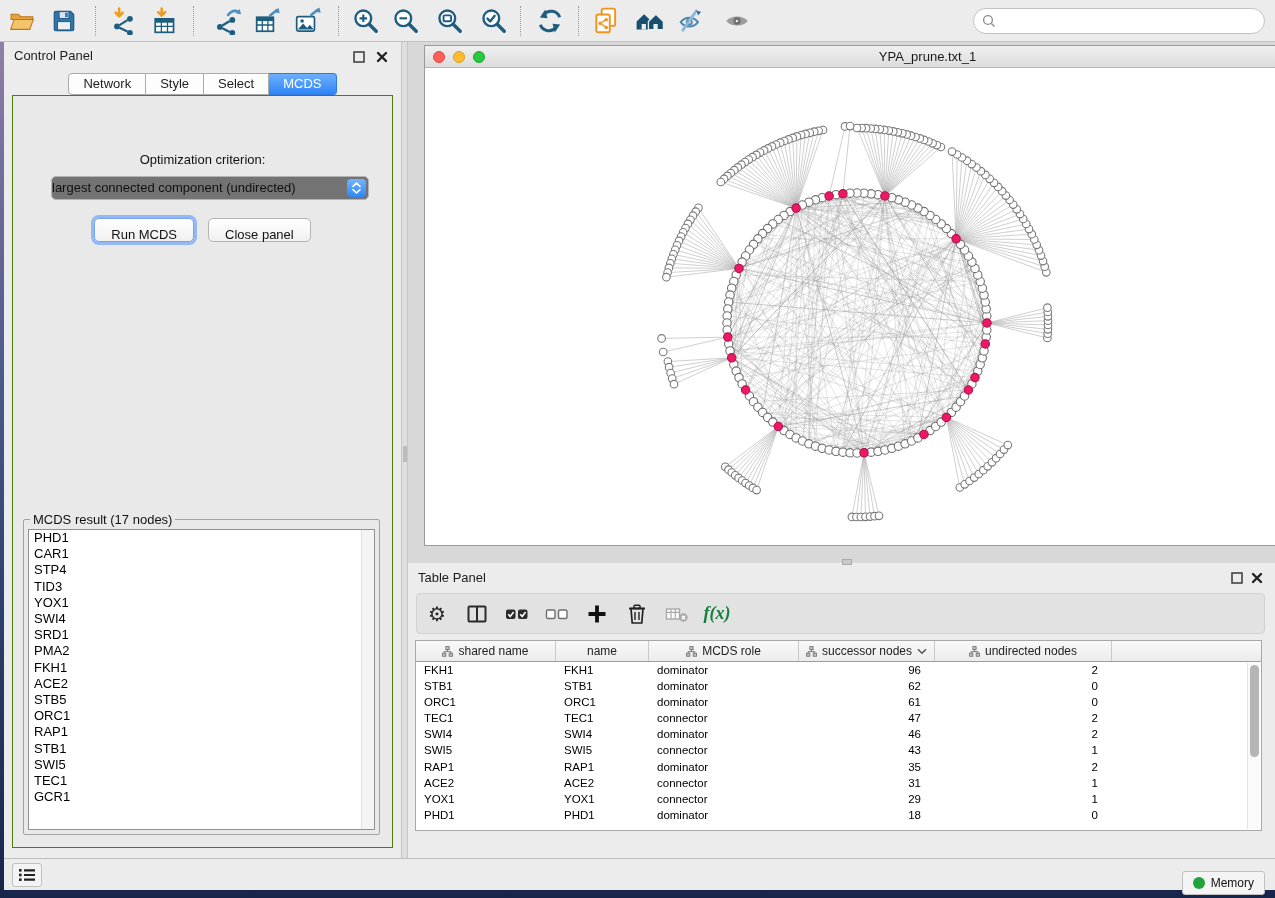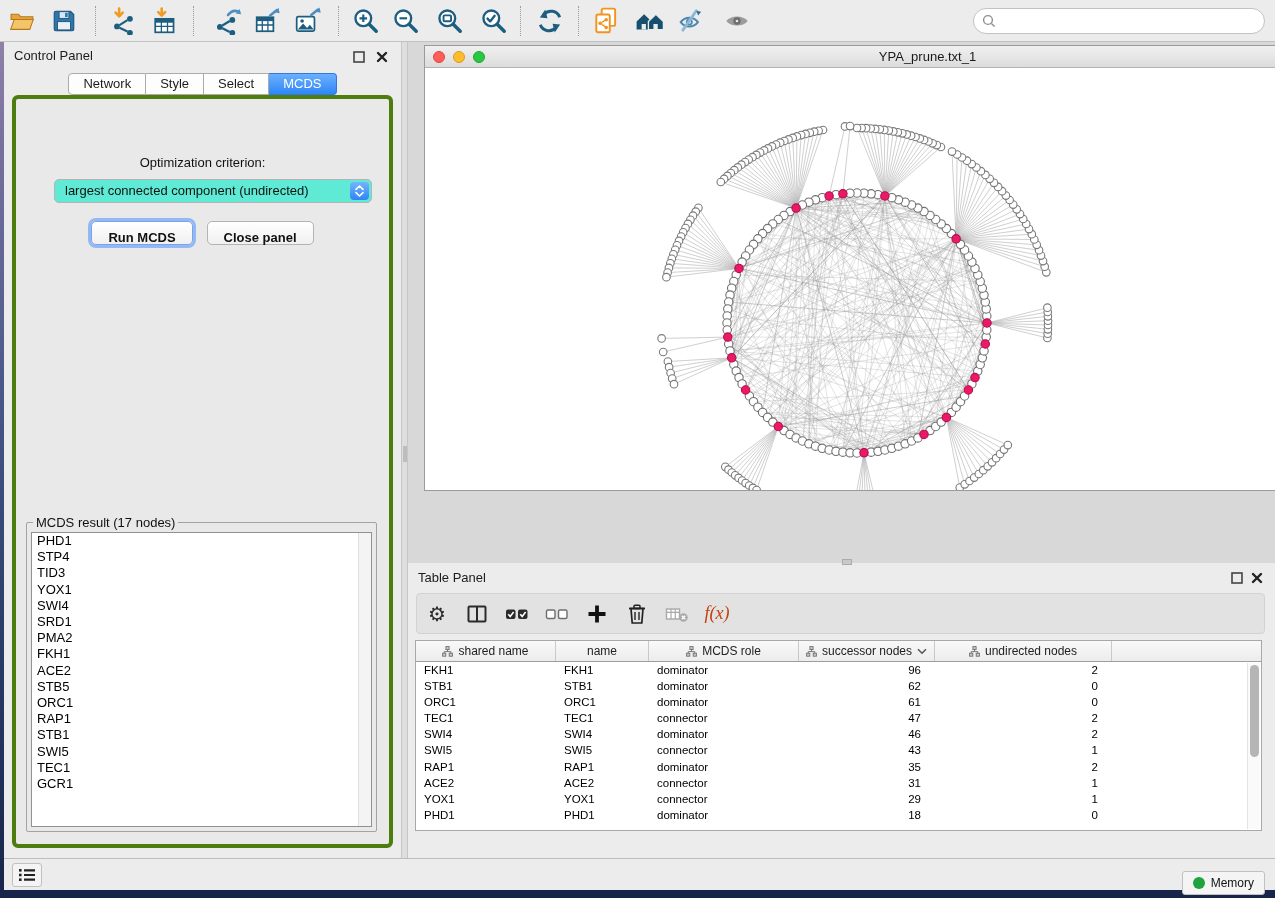--- a/index.html
+++ b/index.html
@@ -26,42 +26,42 @@
   .cp-header .cp-title { position:absolute; left:10px; top:6px; font-size:13px; color:#1c1c1c; }
   .float-btn { position:absolute; top:7px; }
   .close-btn { position:absolute; top:7px; }
   .cp-tabs { position:absolute; left:0; right:0; top:31px; display:flex; justify-content:center; z-index:3; }
   .tab { height:22px; line-height:20px; padding:0 14px; font-size:13px; background:#fdfdfd;
     border:1px solid #ababab; border-left:none; color:#1c1c1c; }
   .tab:first-child { border-left:1px solid #ababab; border-radius:4px 0 0 4px; }
   .tab:last-child { border-radius:0 4px 4px 0; }
   .tab.active { background:linear-gradient(180deg,#6cb0fe,#2f86f7); border-color:#2f79e0; color:#fff; }
   .cp-body { position:absolute; left:8px; right:8px; top:53px; bottom:10px;
-    background:#e9e9e9; border:4px solid #4d7c0f; border-radius:6px; }
+    background:#e9e9e9; border:1px solid #4d7c0f; border-radius:0; }
   .opt-label { position:absolute; left:0; right:0; top:56px; text-align:center; font-size:13px; color:#111; }
-  .criterion { position:absolute; left:38px; top:80px; width:318px; height:24px; background:#5eead4;
-    border:1px solid #b4b4b4; border-radius:5px; font-size:13px; line-height:22px; padding-left:10px; color:#111; }
+  .criterion { position:absolute; left:38px; top:80px; width:318px; height:24px; background:#737373;
+    border:1px solid #b4b4b4; border-radius:5px; font-size:13px; line-height:22px; color:#111; }
   .criterion .stepper { position:absolute; right:2px; top:2px; width:19px; height:18px; border-radius:4px;
     background:linear-gradient(180deg,#74b4fc,#2f86f6); display:flex; flex-direction:column; align-items:center; justify-content:center; }
   .criterion .stepper svg { display:block; }
   .btn-row { position:absolute; left:0; right:0; top:122px; display:flex; justify-content:center; gap:14px; }
   .mac-btn { height:24px; padding:8px 16px; font-size:13px; color:#111; background:linear-gradient(180deg,#ffffff,#f0f0f0);
-    border:1px solid #b4b4b4; border-radius:5px;font-weight:bold; }
+    border:1px solid #b4b4b4; border-radius:5px; }
   .mac-btn.focused { box-shadow:0 0 0 3px rgba(77,144,254,.55); border-color:#7aa4ea; }
   .result-box { position:absolute; left:10px; right:12px; top:416px; bottom:12px;
     border:1px solid #a3a3a3; border-radius:2px; padding:0; }
   .result-box legend { font-size:13px; color:#111; margin-left:6px; padding:0 3px; }
   .result-list { position:absolute; left:4px; right:4px; top:2px; bottom:4px; background:#fff;
     border:1px solid #919191; overflow:hidden; }
   .result-scroll { position:absolute; right:0; top:0; bottom:0; width:13px; background:#f4f4f4; border-left:1px solid #e0e0e0; }
   .list-item { font-size:13px; line-height:16.2px; padding-left:5px; color:#000; }
 
   
   .right-col { position:absolute; left:408px; top:42px; right:0; bottom:40px; background:#d8d8d8; }
-  .net-window { position:absolute; left:16px; top:3px; right:0; height:446px;
+  .net-window { position:absolute; left:16px; top:3px; right:0; height:501px;
     border:1px solid #9a9a9a; border-right:none; background:#fdba74; }
   .net-titlebar { position:relative; height:22px; background:linear-gradient(180deg,#f0f0f0,#dcdcdc);
     border-bottom:1px solid #b4b4b4; }
   .traffic { position:absolute; top:5px; width:12px; height:12px; border-radius:50%; }
   .t-close { left:8px;  background:#ff5f57; border:1px solid #e0443e; }
   .t-min   { left:28px; background:#febc2e; border:1px solid #d89c22; }
   .t-zoom  { left:48px; background:#28c840; border:1px solid #1ea832; }
   .net-title { position:absolute; left:0; right:0; top:3px; text-align:center; padding-left:155px;
     font-size:13px; color:#1a1a1a; }
   .net-canvas { position:absolute; left:0; right:0; top:22px; bottom:0; background:#fff; overflow:hidden; }
@@ -70,21 +70,21 @@
   .edge-fan { stroke:#b3b3b3; stroke-width:.7; opacity:.9; }
 
   
   .table-panel { position:absolute; left:0; right:0; top:521px; bottom:0; background:#ececec; }
   .tp-grip { position:absolute; left:50%; top:-4px; width:10px; height:6px; background:#c9c9c9; border:1px solid #ababab; }
   .tp-title { position:absolute; left:10px; top:7px; font-size:13px; color:#1c1c1c; }
   .tp-toolbar { position:absolute; left:8px; right:10px; top:30px; height:41px;
     background:#e2e2e2; border:1px solid #d2d2d2; border-radius:4px; display:flex; align-items:center; }
   .tp-ic { width:40px; display:flex; align-items:center; justify-content:center; }
   .gear-glyph { font-size:20px; color:#2b2b2b; line-height:1; }
-  .fx-glyph { font-family:"Liberation Serif", serif; font-style:italic; font-size:18px; color:#c2410c; }
+  .fx-glyph { font-family:"Liberation Serif", serif; font-style:italic; font-size:18px; color:#15803d;font-weight:bold; }
   .table-box { position:absolute; left:7px; right:13px; top:77px; height:191px;
     background:#fff; border:1px solid #a8a8a8; }
   .thead { display:flex; height:21px; background:linear-gradient(180deg,#f9f9f9,#ececec);
     border-bottom:1px solid #9d9d9d; }
   .th { display:flex; align-items:center; justify-content:center; gap:5px; font-size:12px; color:#222;
     border-right:1px solid #c9c9c9; height:100%; }
   .th:last-child { border-right:none; }
   .tr { display:flex; height:16.1px; }
   .td { font-size:11.5px; color:#000; line-height:16px; white-space:nowrap; overflow:hidden; }
   .td.left { text-align:left; padding-left:8px; }
@@ -312,20 +312,21 @@
       </div>
       <div class="btn-row">
         <button class="mac-btn focused">Run MCDS</button>
         <button class="mac-btn">Close panel</button>
       </div>
       <fieldset class="result-box">
         <legend>MCDS result (17 nodes)</legend>
         <div class="result-list">
           <div>
               <div class="list-item">PHD1</div>
+              <div class="list-item">CAR1</div>
               <div class="list-item">STP4</div>
               <div class="list-item">TID3</div>
               <div class="list-item">YOX1</div>
               <div class="list-item">SWI4</div>
               <div class="list-item">SRD1</div>
               <div class="list-item">PMA2</div>
               <div class="list-item">FKH1</div>
               <div class="list-item">ACE2</div>
               <div class="list-item">STB5</div>
               <div class="list-item">ORC1</div>

